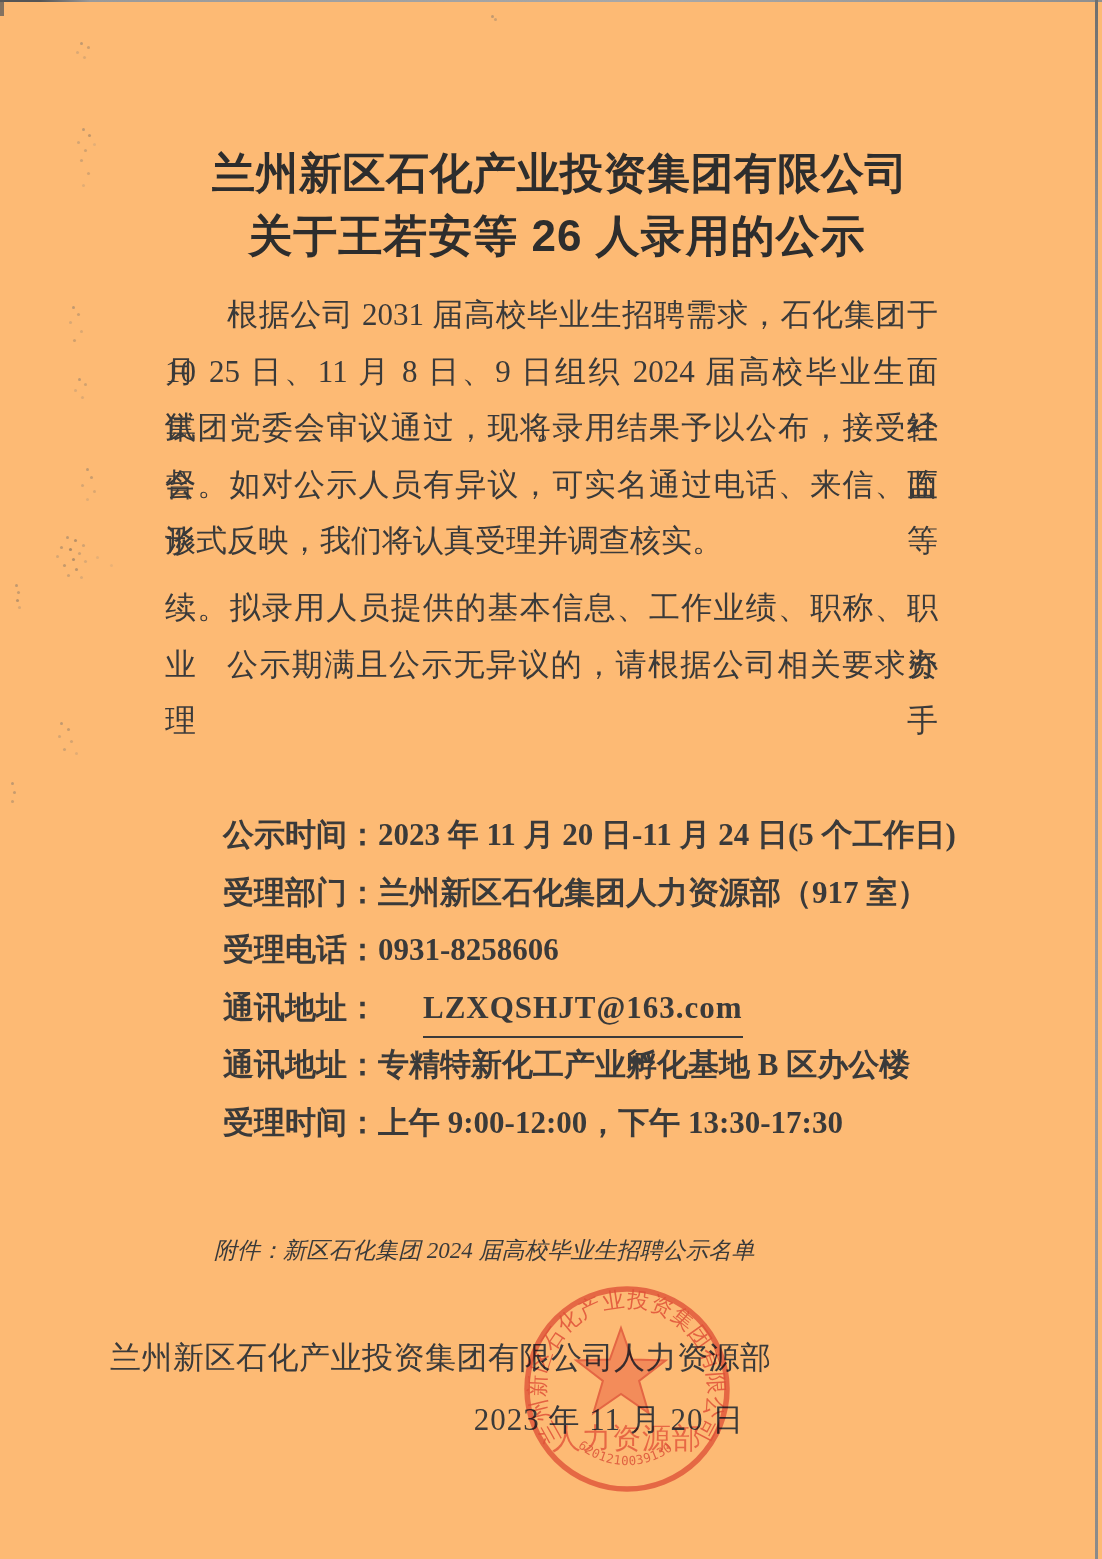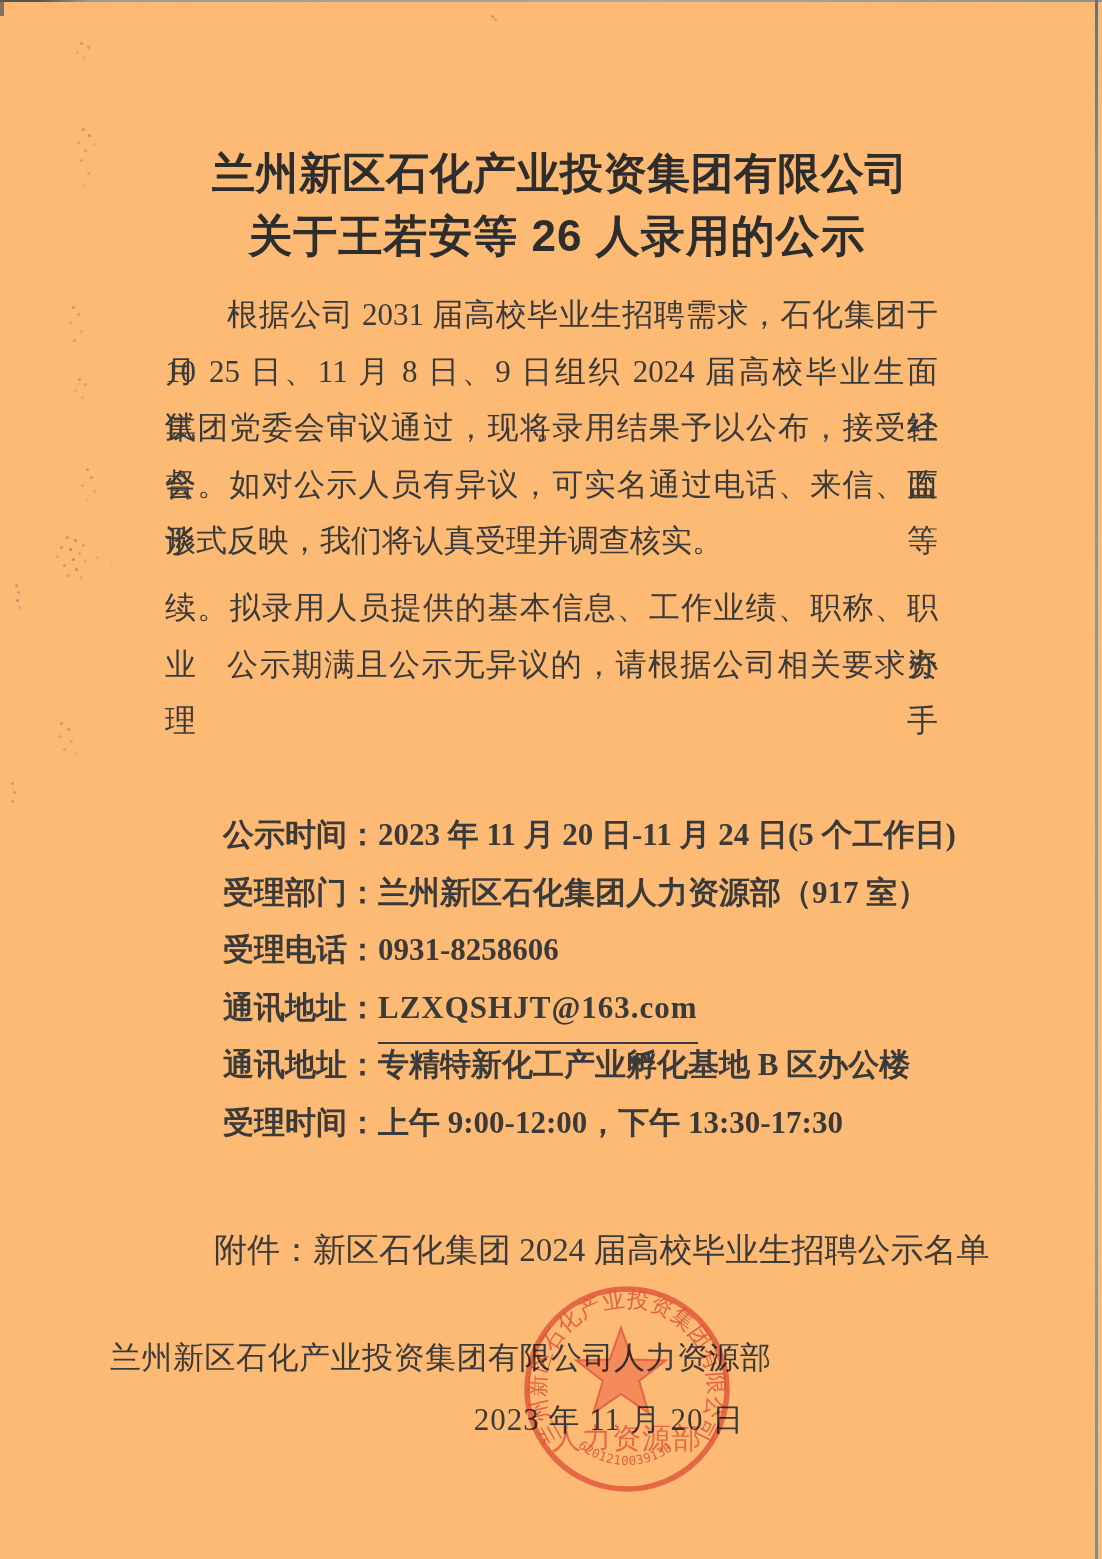--- a/index.html
+++ b/index.html
@@ -41,22 +41,22 @@
   .title2{top:207px;font-size:44px;letter-spacing:1px;text-indent:12px;}
   
   .bodyblock{position:absolute;left:165px;width:773px;font-size:31px;}
   .ln{height:56.6px;line-height:56.6px;white-space:nowrap;}
   .jus{white-space:normal;text-align:justify;text-align-last:justify;}
   .ind{text-indent:62px;}
   .p1{top:287px;}
   .p2{top:580px;}
   .infoblock{position:absolute;left:165px;top:806px;width:880px;font-size:31px;font-weight:bold;}
   .iln{height:57.5px;line-height:57.5px;padding-left:58px;white-space:nowrap;}
-  .email{border-bottom:2px solid #3a3a3a;padding-bottom:17px;letter-spacing:1px;}
-  .attach{position:absolute;left:214px;top:1222px;height:57px;line-height:57px;font-size:33px;white-space:nowrap;}
+  .email{border-bottom:2px solid #3a3a3a;padding-bottom:11px;letter-spacing:1px;margin-left:45px;}
+  .attach{position:absolute;left:214px;top:1222px;height:57px;line-height:57px;font-size:23px;white-space:nowrap;font-style:italic;}
   .signature{position:absolute;left:0;top:1337px;width:1102px;
     font-size:31px;letter-spacing:0.5px;padding-left:110px;box-sizing:border-box;z-index:3;}
   .docdate{position:absolute;left:0;top:1399px;width:1102px;text-align:center;
     font-size:31px;letter-spacing:1px;padding-left:116px;box-sizing:border-box;z-index:3;}
   
   .seal{position:absolute;left:517px;top:1279px;width:220px;height:220px;
     z-index:4;mix-blend-mode:multiply;opacity:.88;filter:blur(.4px);}
 </style>
 </head>
 <body>

